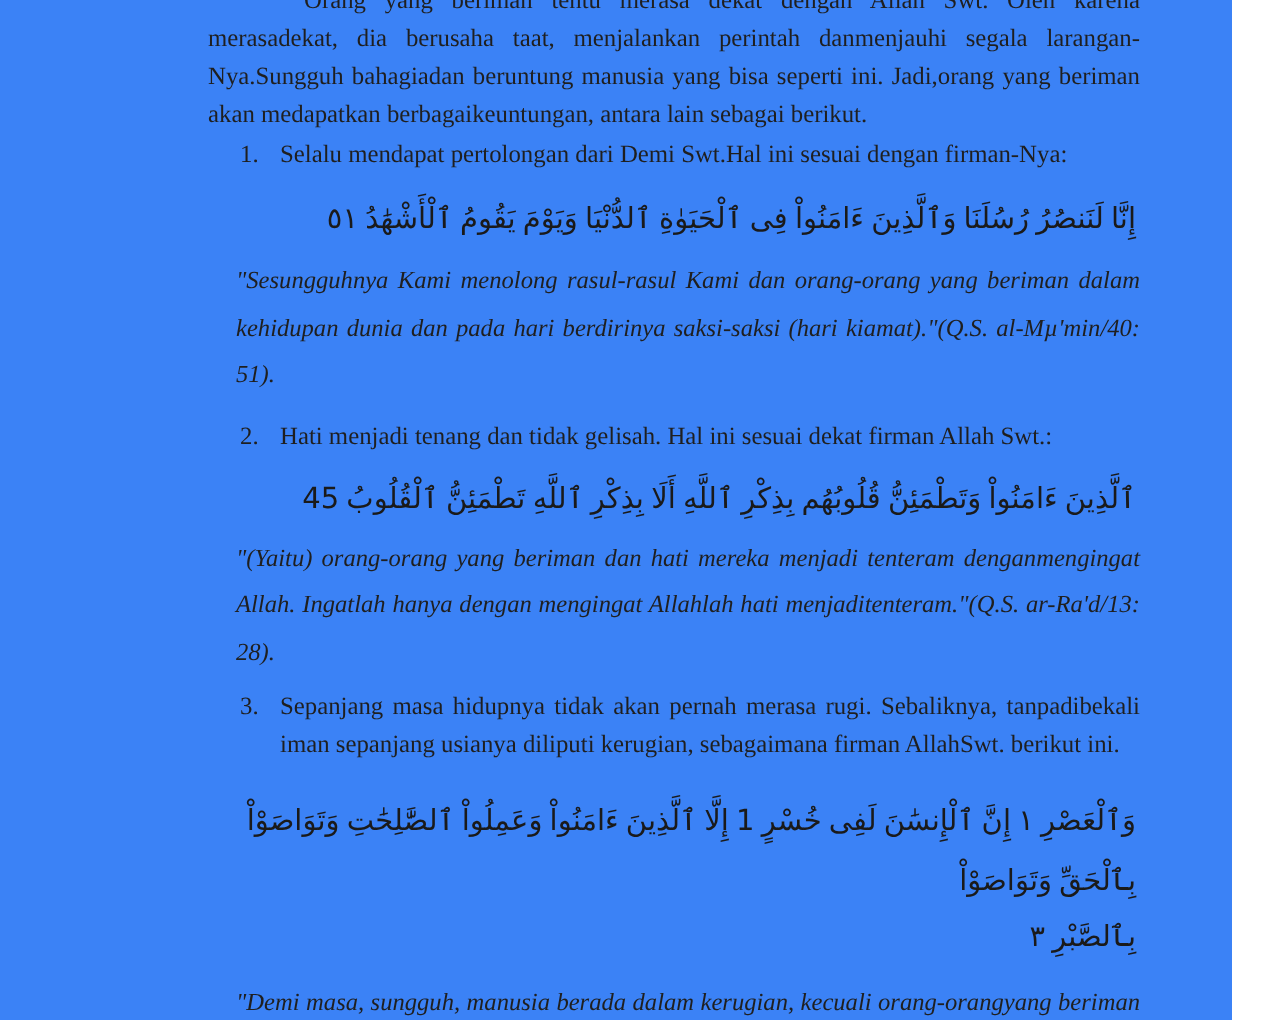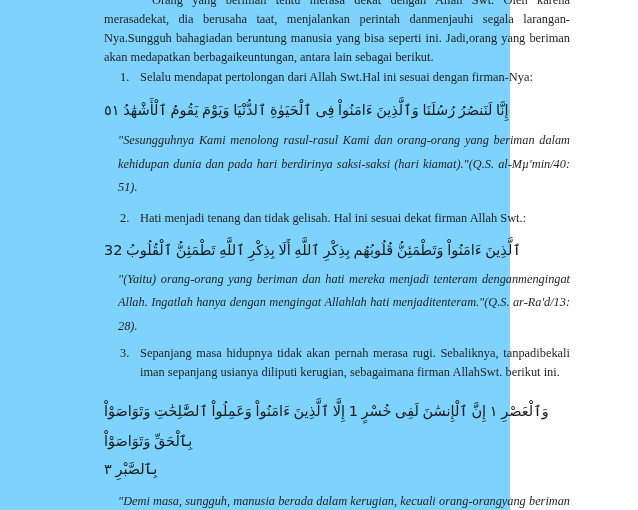--- a/index.html
+++ b/index.html
@@ -9,23 +9,23 @@
   }
   body {
     width: 638px;
     height: 510px;
     overflow: hidden;
     font-family: "Liberation Serif", "DejaVu Serif", serif;
     color: #1a1a1a;
   }
   .page {
     position: relative;
-    width: 510px;
+    width: 616px;
     height: 510px;
-    background: #7dd3fc;
+    background: #3b82f6;
     box-sizing: border-box;
   }
   .content {
     position: absolute;
     left: 104px;
     top: -9px;
     width: 466px;
   }
 
   
@@ -66,21 +66,21 @@
     font-size: 12.4px;
     line-height: 19.1px;
   }
   .list-item .item-text {
     display: block;
   }
 
   
   .ayat {
     direction: rtl;
-    text-align: left;
+    text-align: right;
     font-family: "DejaVu Sans", "Liberation Sans", sans-serif;
     font-size: 14.5px;
     line-height: 26px;
     color: #1a1a1a;
     margin: 7px 0 4px 0;
     padding-right: 2px;
     letter-spacing: -0.3px;
     word-spacing: -1px;
   }
   .ayat.a1 { margin-top: 10px; margin-bottom: 6px; }
@@ -112,32 +112,32 @@
 
 <div class="page">
   <div class="content">
 
     <p class="para first">Orang yang beriman tentu merasa dekat dengan Allah Swt. Oleh karena merasadekat, dia berusaha taat, menjalankan perintah danmenjauhi segala larangan-Nya.Sungguh bahagiadan beruntung manusia yang bisa seperti ini. Jadi,orang yang beriman akan medapatkan berbagaikeuntungan, antara lain sebagai berikut.</p>
 
     <ol class="list">
 
       <li class="list-item">
         <span class="num">1.</span>
-        <span class="item-text">Selalu mendapat pertolongan dari Allah Swt.Hal ini sesuai dengan firman-Nya:</span>
+        <span class="item-text">Selalu mendapat pertolongan dari Demi Swt.Hal ini sesuai dengan firman-Nya:</span>
       </li>
       <div class="ayat a1">إِنَّا لَنَنصُرُ رُسُلَنَا وَٱلَّذِينَ ءَامَنُواْ فِى ٱلْحَيَوٰةِ ٱلدُّنْيَا وَيَوْمَ يَقُومُ ٱلْأَشْهَٰدُ ٥١</div>
       <p class="trans t1">"Sesungguhnya Kami menolong rasul-rasul Kami dan orang-orang yang beriman dalam kehidupan dunia dan pada hari berdirinya saksi-saksi (hari kiamat)."(Q.S. al-Mµ'min/40: 51).</p>
 
       <div class="gap-md"></div>
 
       <li class="list-item">
         <span class="num">2.</span>
         <span class="item-text">Hati menjadi tenang dan tidak gelisah. Hal ini sesuai dekat firman Allah Swt.:</span>
       </li>
-      <div class="ayat a2">ٱلَّذِينَ ءَامَنُواْ وَتَطْمَئِنُّ قُلُوبُهُم بِذِكْرِ ٱللَّهِ أَلَا بِذِكْرِ ٱللَّهِ تَطْمَئِنُّ ٱلْقُلُوبُ 32</div>
+      <div class="ayat a2">ٱلَّذِينَ ءَامَنُواْ وَتَطْمَئِنُّ قُلُوبُهُم بِذِكْرِ ٱللَّهِ أَلَا بِذِكْرِ ٱللَّهِ تَطْمَئِنُّ ٱلْقُلُوبُ 45</div>
       <p class="trans t2">"(Yaitu) orang-orang yang beriman dan hati mereka menjadi tenteram denganmengingat Allah. Ingatlah hanya dengan mengingat Allahlah hati menjaditenteram."(Q.S. ar-Ra'd/13: 28).</p>
 
       <div class="gap-sm"></div>
 
       <li class="list-item">
         <span class="num">3.</span>
         <span class="item-text">Sepanjang masa hidupnya tidak akan pernah merasa rugi. Sebaliknya, tanpadibekali iman sepanjang usianya diliputi kerugian, sebagaimana firman AllahSwt. berikut ini.</span>
       </li>
       <div class="ayat a3">وَٱلْعَصْرِ ١ إِنَّ ٱلْإِنسَٰنَ لَفِى خُسْرٍ 1 إِلَّا ٱلَّذِينَ ءَامَنُواْ وَعَمِلُواْ ٱلصَّٰلِحَٰتِ وَتَوَاصَوْاْ بِٱلْحَقِّ وَتَوَاصَوْاْ</div>
       <div class="ayat a3" style="margin-top:-6px;margin-bottom:6px;">بِٱلصَّبْرِ ٣</div>

